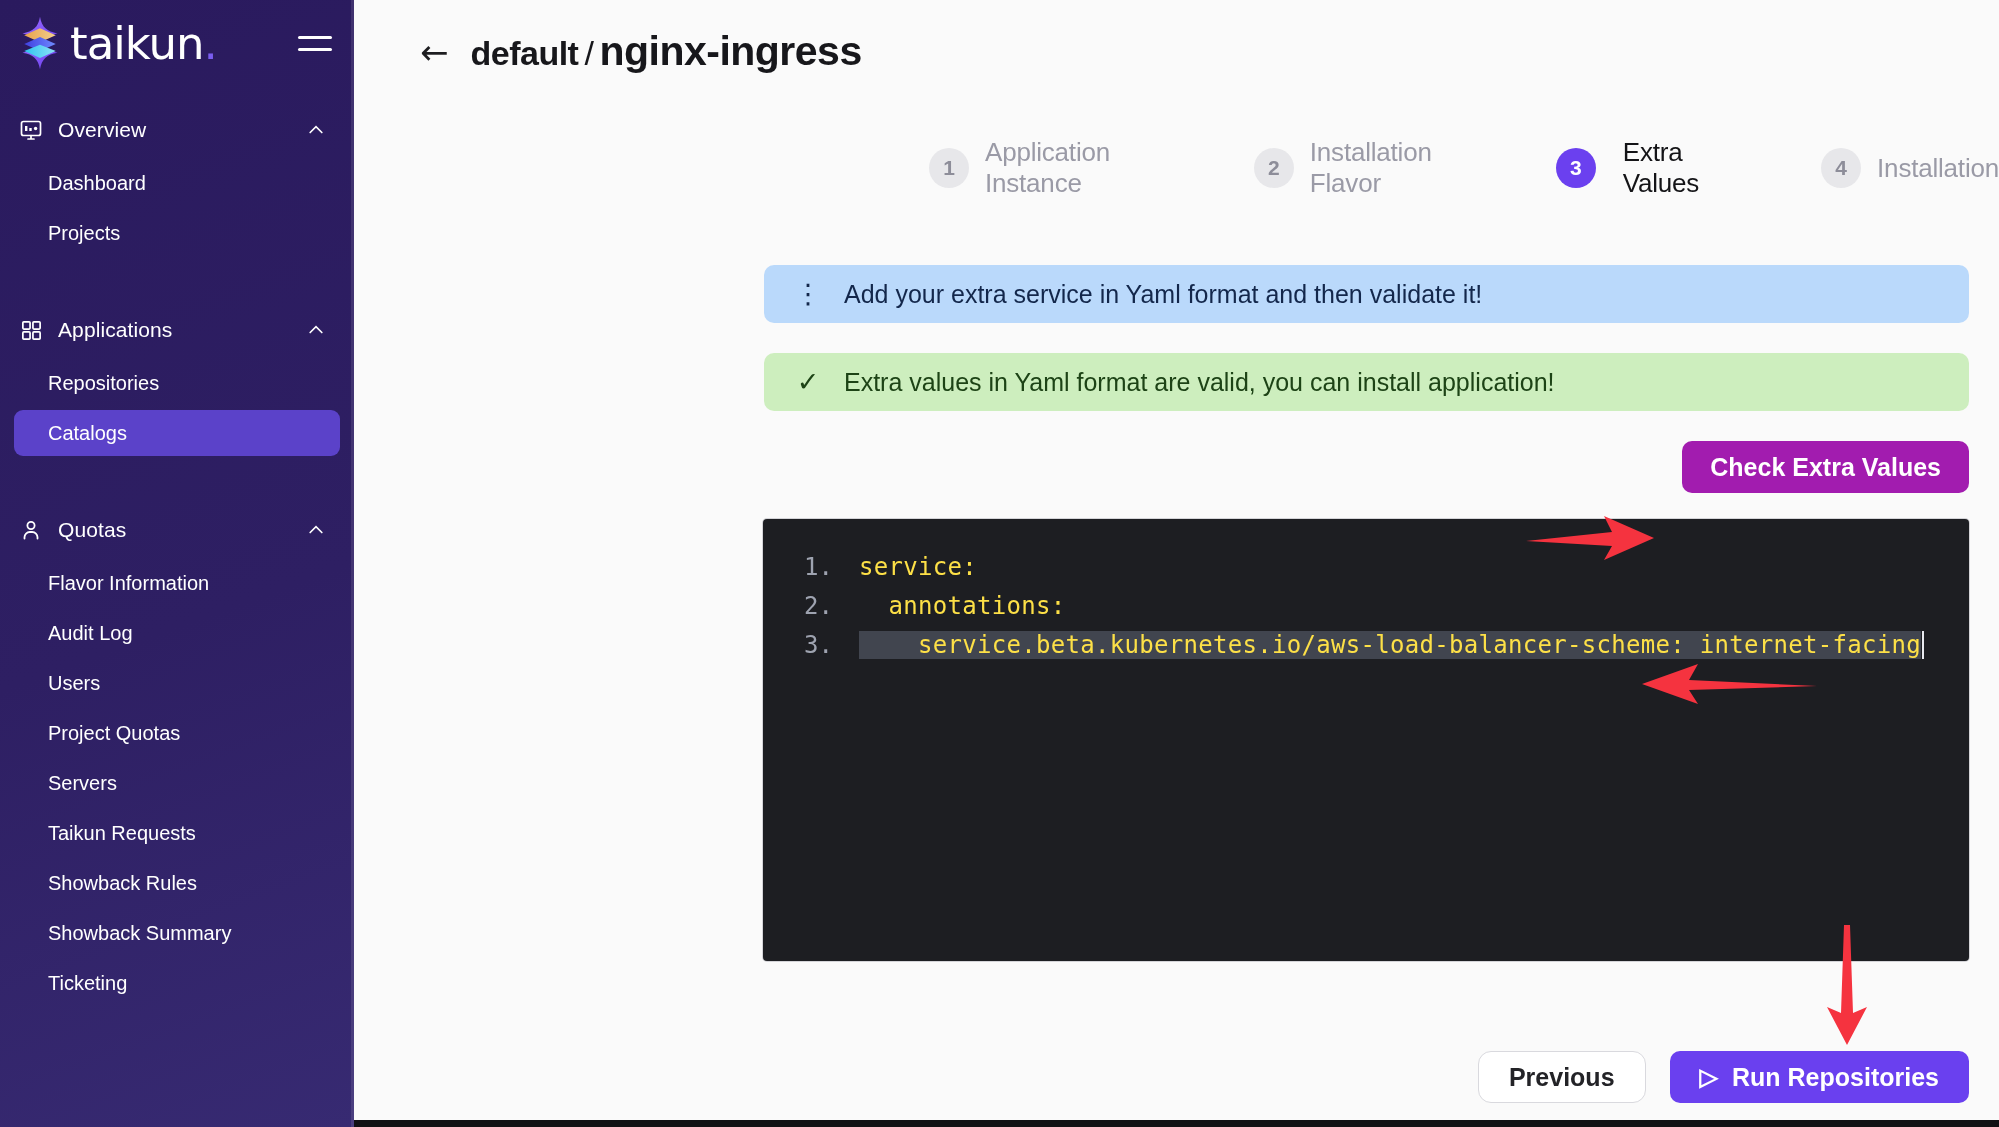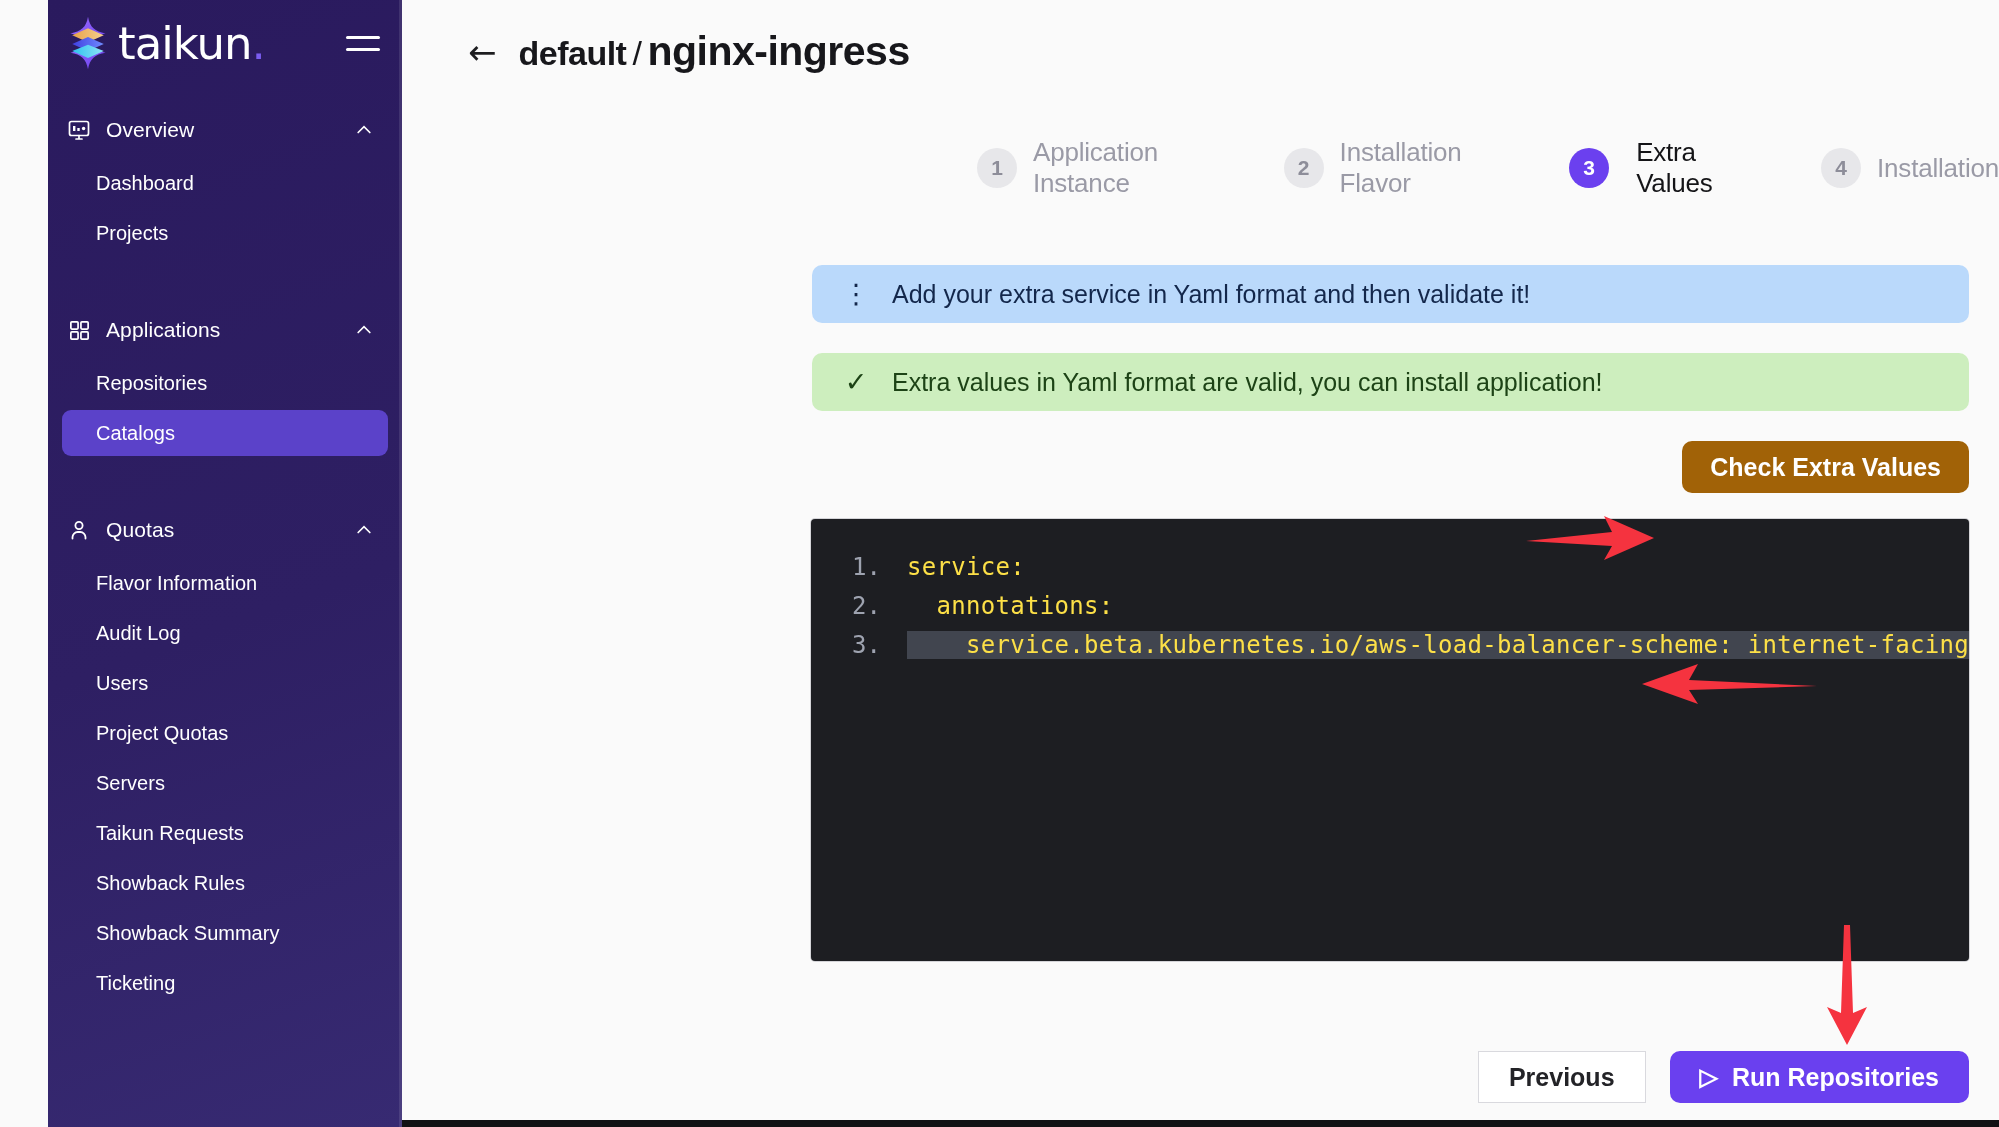--- a/index.html
+++ b/index.html
@@ -2,21 +2,21 @@
 <html><head>
 <meta charset="utf-8">
 <style>
   * { box-sizing: border-box; margin: 0; padding: 0; }
   html, body {
     width: 1999px; height: 1127px;
     overflow: hidden;
     background: #fafafa;
     font-family: "Liberation Sans", sans-serif;
   }
-  #app { position: relative; width: 1999px; height: 1127px; display: flex; padding-left: 48px; }
+  #app { position: relative; width: 1999px; height: 1127px; display: flex; }
 
   
   #sidebar {
     width: 354px;
     height: 1127px;
     background: linear-gradient(160deg, #2a1a5e 0%, #2e1f63 55%, #372a72 100%);
     flex: 0 0 354px;
     position: relative;
     overflow: hidden;
     color: #ffffff;
@@ -135,21 +135,21 @@
   .alert .aicon { width: 28px; display:flex; justify-content:center; font-size: 27px; line-height:1;}
 
   
   .check-row {
     display:flex; align-items:center; justify-content:flex-end;
     padding: 0 30px 0 0;
     margin-top: 30px;
     position:relative;
   }
   .btn-check {
-    background:#a16207; color:#fff;
+    background:#a21caf; color:#fff;
     border:none; border-radius: 10px;
     height: 52px; padding: 0 28px;
     font-size: 25px; font-weight:700;
     cursor:pointer;
     font-family:"Liberation Sans", sans-serif;
   }
 
   
   .editor-wrap { padding: 0 30px 0 409px; margin-top: 26px; }
   .editor {
@@ -176,21 +176,21 @@
     vertical-align:-5px; margin-left:1px;
   }
 
   
   .footer-row {
     position:absolute; right: 30px; bottom: 24px;
     display:flex; align-items:center; gap: 24px;
   }
   .btn-prev {
     background:#ffffff; color:#232327;
-    border:1px solid #d9d9de; border-radius: 0;
+    border:1px solid #d9d9de; border-radius: 13px;
     height: 52px; padding: 0 30px;
     font-size: 25px; font-weight:700; cursor:pointer;
     font-family:"Liberation Sans", sans-serif;
   }
   .btn-run {
     background:#6a40ef; color:#fff;
     border:none; border-radius: 10px;
     height: 52px; padding: 0 30px;
     font-size: 25px; font-weight:700; cursor:pointer;
     display:flex; align-items:center; gap:14px;

